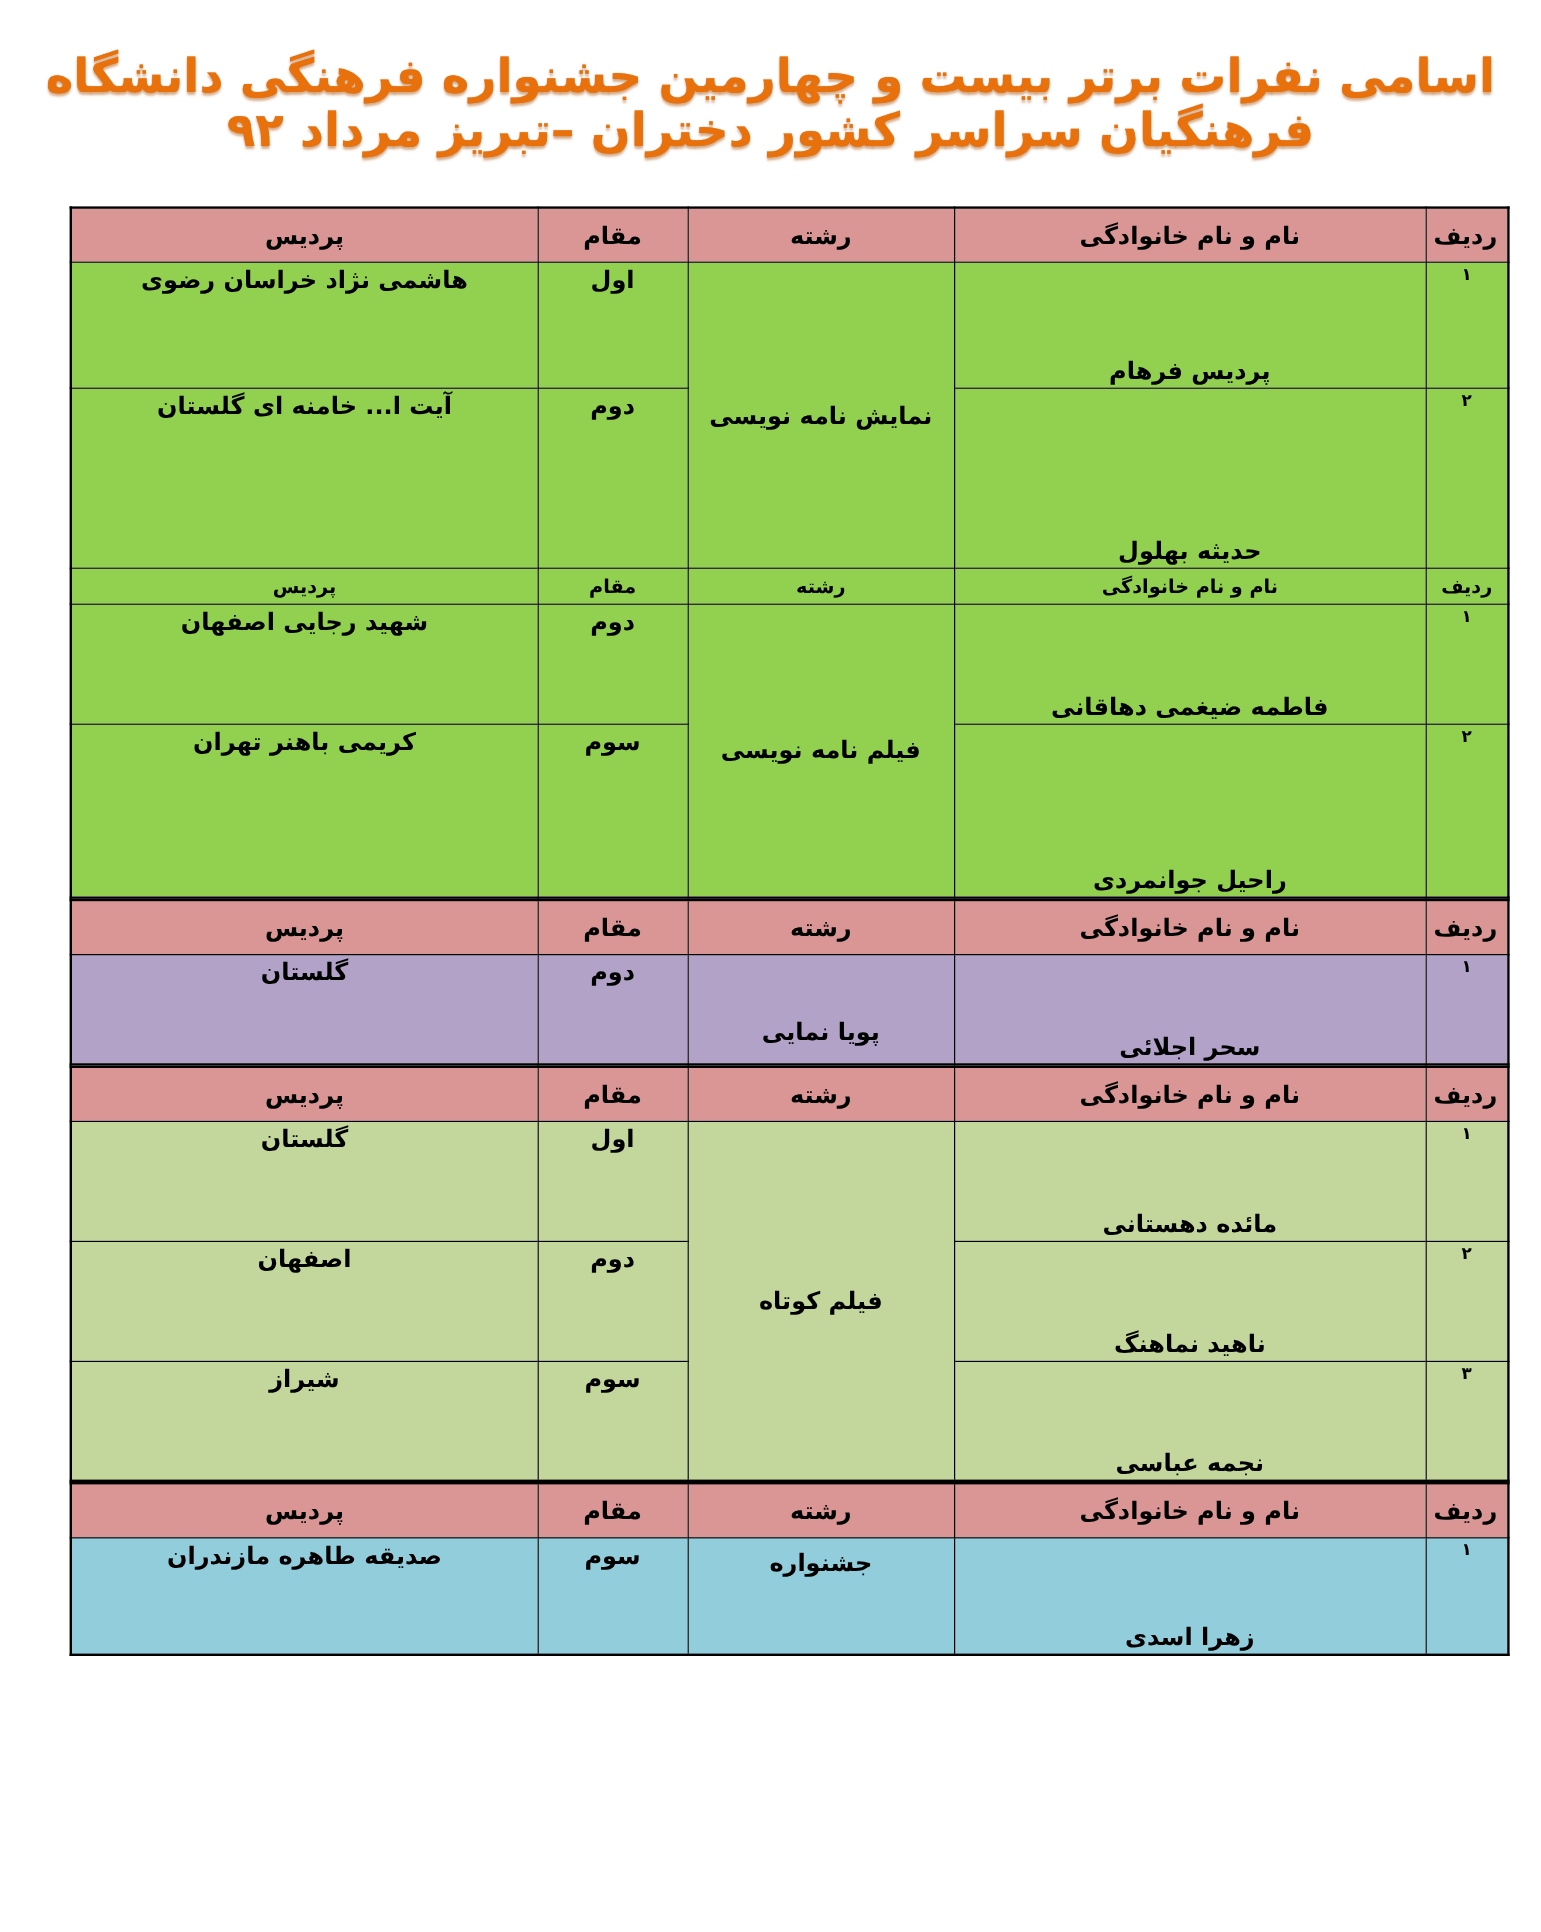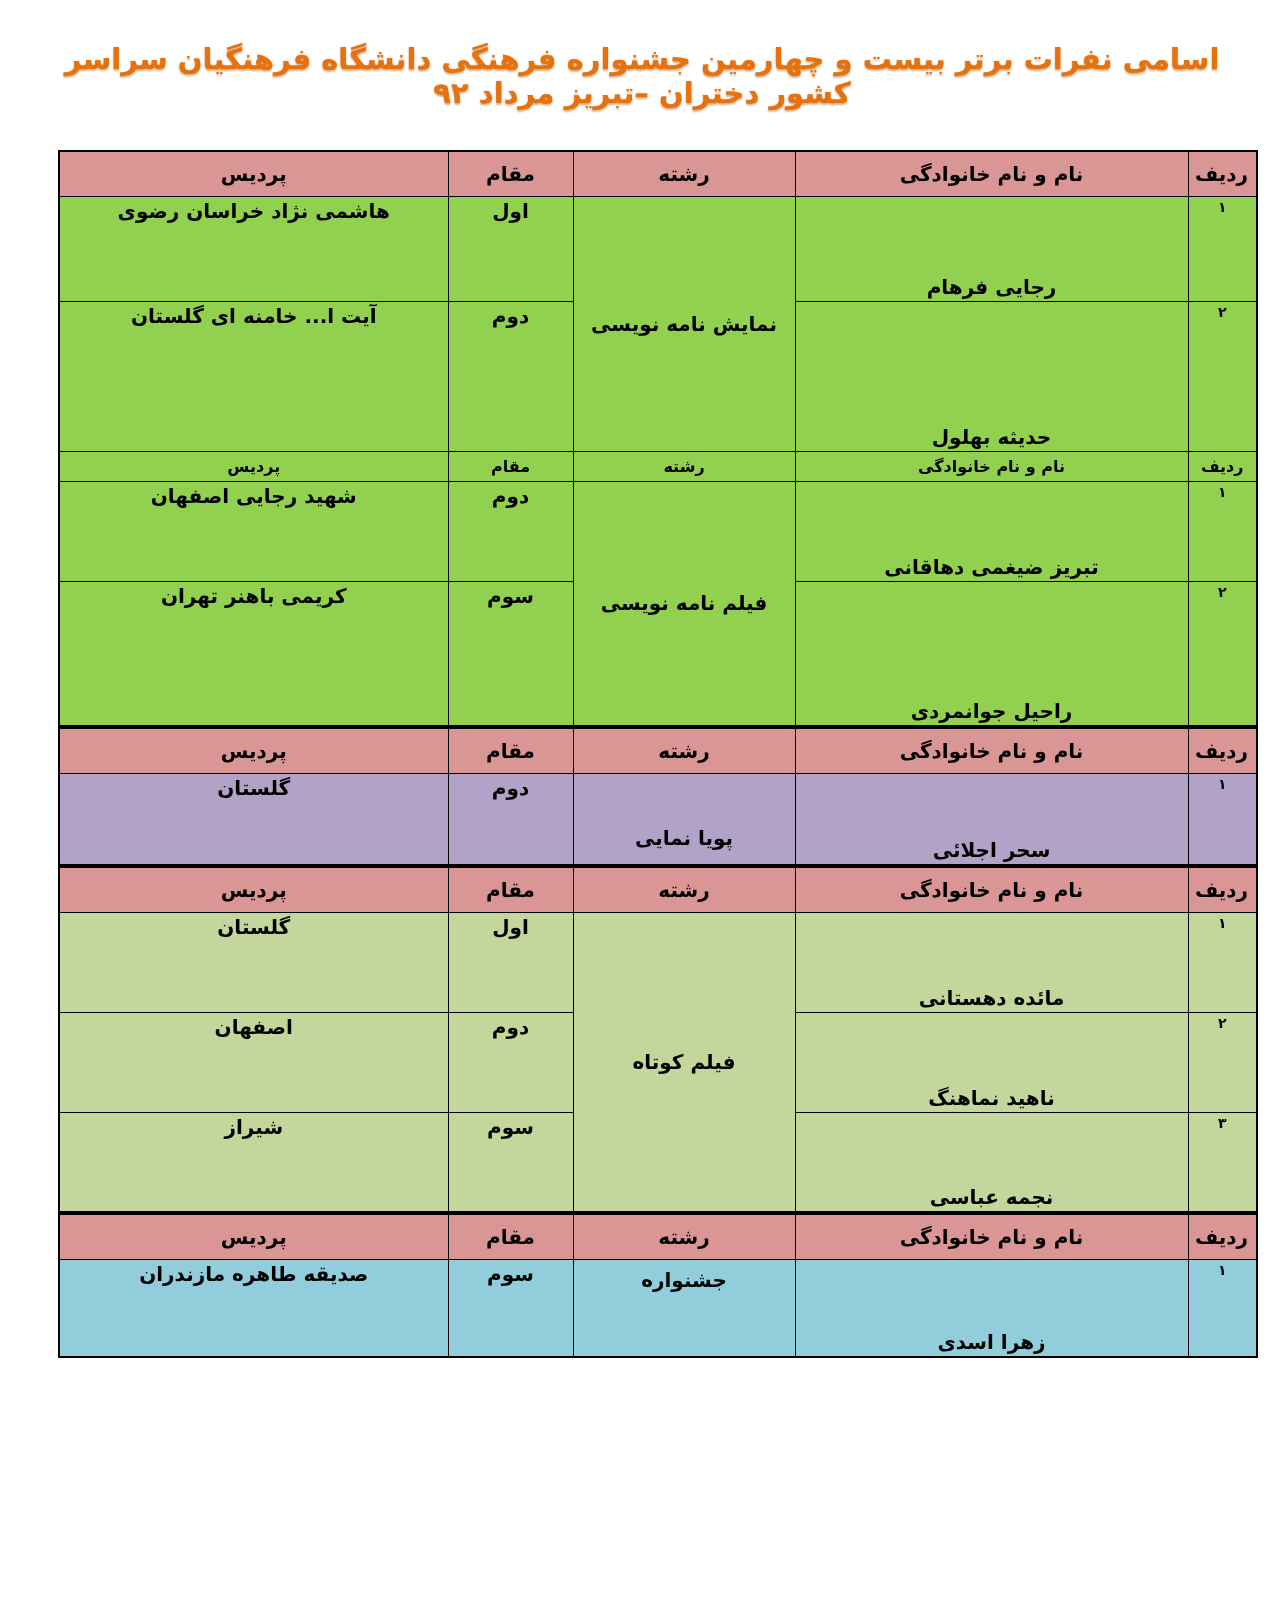--- a/index.html
+++ b/index.html
@@ -7,21 +7,21 @@
     --light_green:#c3d69b; --blue:#92cddc; --title:#e8710c; --ink:#000000;
   }
   *{box-sizing:border-box;}
   html,body{margin:0;padding:0;}
   body{
     width:1284px; height:1610px; background:#ffffff;
     font-family:"DejaVu Sans", sans-serif; color:var(--ink);
   }
   .page{padding:42px 26px 0 26px;}
   .doc-title{
-    text-align:center; font-size:29px; font-weight:bold; color:var(--title);
+    text-align:center; font-size:39px; font-weight:bold; color:var(--title);
     text-shadow:0 2px 2px rgba(170,85,10,0.45), 0 0 1px rgba(170,85,10,0.6);
     margin:0 0 40px 0; letter-spacing:0;
   }
   table.t{
     width:1198px; border-collapse:collapse; table-layout:fixed;
     border:2.5px solid #000; margin:0;
   }
   table.t td, table.t th{
     border:1.5px solid #000; overflow:hidden; padding:2px 8px;
     font-weight:bold; text-align:center;
@@ -68,41 +68,41 @@
         <th>ردیف</th>
         <th>نام و نام خانوادگی</th>
         <th>رشته</th>
         <th>مقام</th>
         <th>پردیس</th>
       </tr>
     </thead>
     <tbody>
       <tr class="rh-105">
         <td class="cell row-num">۱</td>
-        <td class="cell name">رجایی فرهام</td>
+        <td class="cell name">پردیس فرهام</td>
         <td class="cell field" rowspan="2">نمایش نامه نویسی</td>
         <td class="cell rank">اول</td>
         <td class="cell campus">هاشمی نژاد خراسان رضوی</td>
       </tr>
       <tr class="rh-150">
         <td class="cell row-num">۲</td>
         <td class="cell name">حدیثه بهلول</td>
         <td class="cell rank">دوم</td>
         <td class="cell campus">آیت ا... خامنه ای گلستان</td>
       </tr>
       <tr class="subhead">
         <td>ردیف</td>
         <td>نام و نام خانوادگی</td>
         <td>رشته</td>
         <td>مقام</td>
         <td>پردیس</td>
       </tr>
       <tr class="rh-100">
         <td class="cell row-num">۱</td>
-        <td class="cell name">تبریز ضیغمی دهاقانی</td>
+        <td class="cell name">فاطمه ضیغمی دهاقانی</td>
         <td class="cell field" rowspan="2">فیلم نامه نویسی</td>
         <td class="cell rank">دوم</td>
         <td class="cell campus">شهید رجایی اصفهان</td>
       </tr>
       <tr class="rh-145">
         <td class="cell row-num">۲</td>
         <td class="cell name">راحیل جوانمردی</td>
         <td class="cell rank">سوم</td>
         <td class="cell campus">کریمی باهنر تهران</td>
       </tr>

